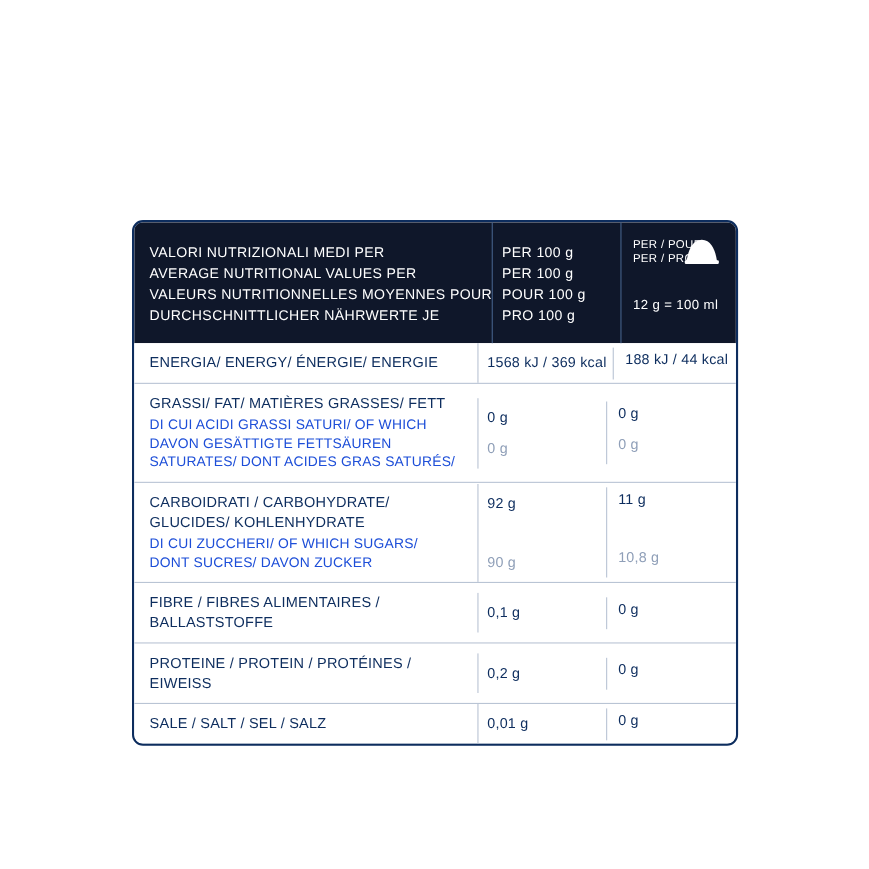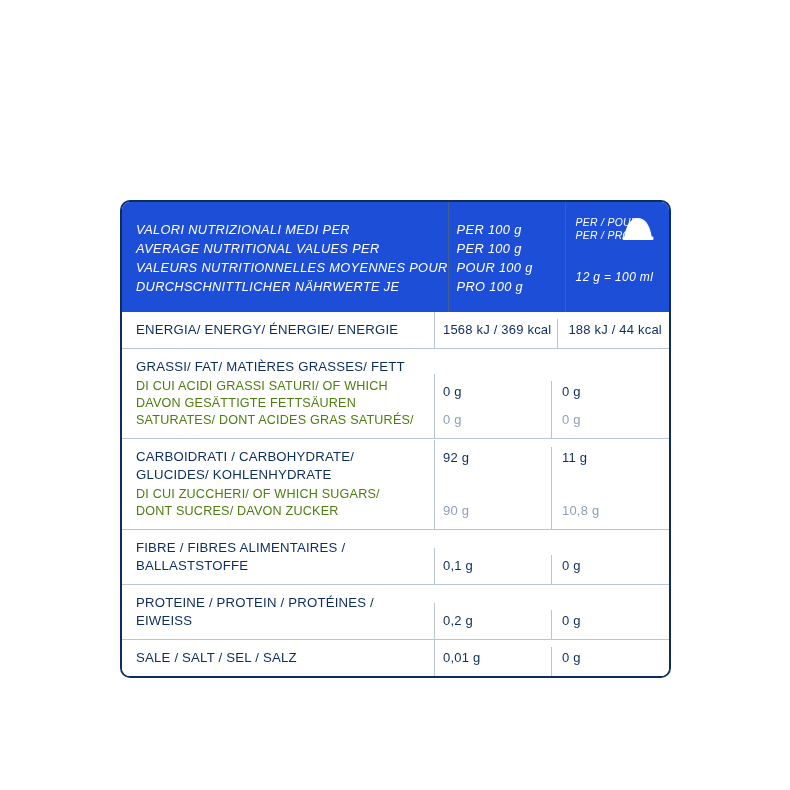--- a/index.html
+++ b/index.html
@@ -21,24 +21,23 @@
     border: 2px solid #0d2d5e;
     border-radius: 10px;
     overflow: hidden;
     box-sizing: border-box;
     background: #ffffff;
   }
 
   
   .head-row {
     display: flex;
-    background: #1d4ed8;
+    background: #0f172a;
     color: #ffffff;
     align-items: stretch;
-    font-style: italic;
   }
   .head-col-labels {
     flex: 0 0 312px;
     padding: 18px 0 16px 14px;
     box-sizing: border-box;
   }
   .head-col-labels div {
     font-size: 12.8px;
     letter-spacing: 0.35px;
     line-height: 19px;
@@ -84,21 +83,21 @@
     margin-top: 26px;
   }
 
   
   .body {
     background: #ffffff;
     color: #0d2d5e;
   }
   .row {
     display: flex;
-    align-items: flex-end;
+    align-items: center;
     border-top: 1px solid #b9c4d4;
   }
   .row.first { border-top: none; }
   .cell-label {
     flex: 0 0 312px;
     padding: 9px 10px 9px 14px;
     box-sizing: border-box;
   }
   .cell-a {
     flex: 0 0 117px;
@@ -115,21 +114,21 @@
   .t-main {
     font-size: 13.2px;
     letter-spacing: 0.2px;
     line-height: 18px;
     color: #0d2d5e;
   }
   .t-sub {
     font-size: 12.6px;
     letter-spacing: 0.2px;
     line-height: 17px;
-    color: #4d7c0f;
+    color: #1d4ed8;
   }
   .val {
     font-size: 13px;
     letter-spacing: 0.2px;
     line-height: 18px;
     color: #0d2d5e;
     white-space: nowrap;
   }
   .val.muted { color: #8f9fb8; }
   .sub-gap { margin-top: 2px; }

